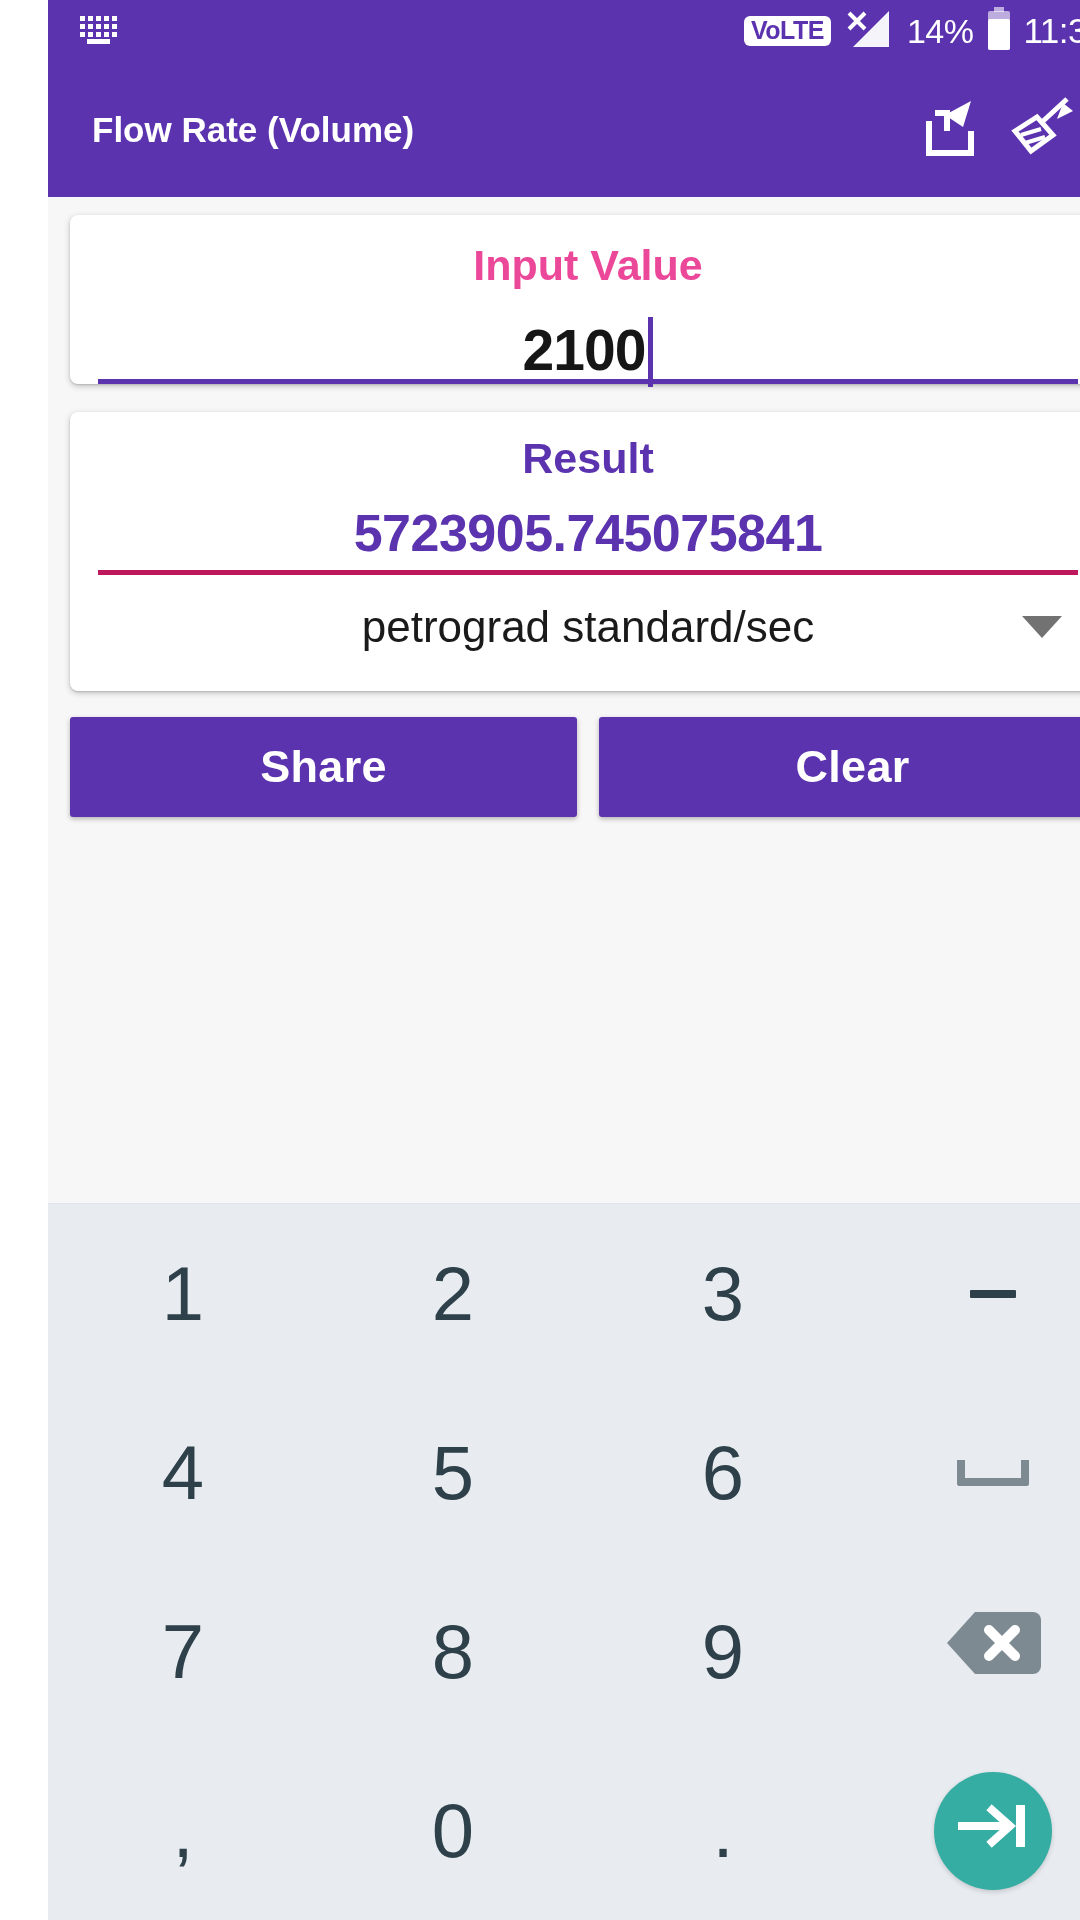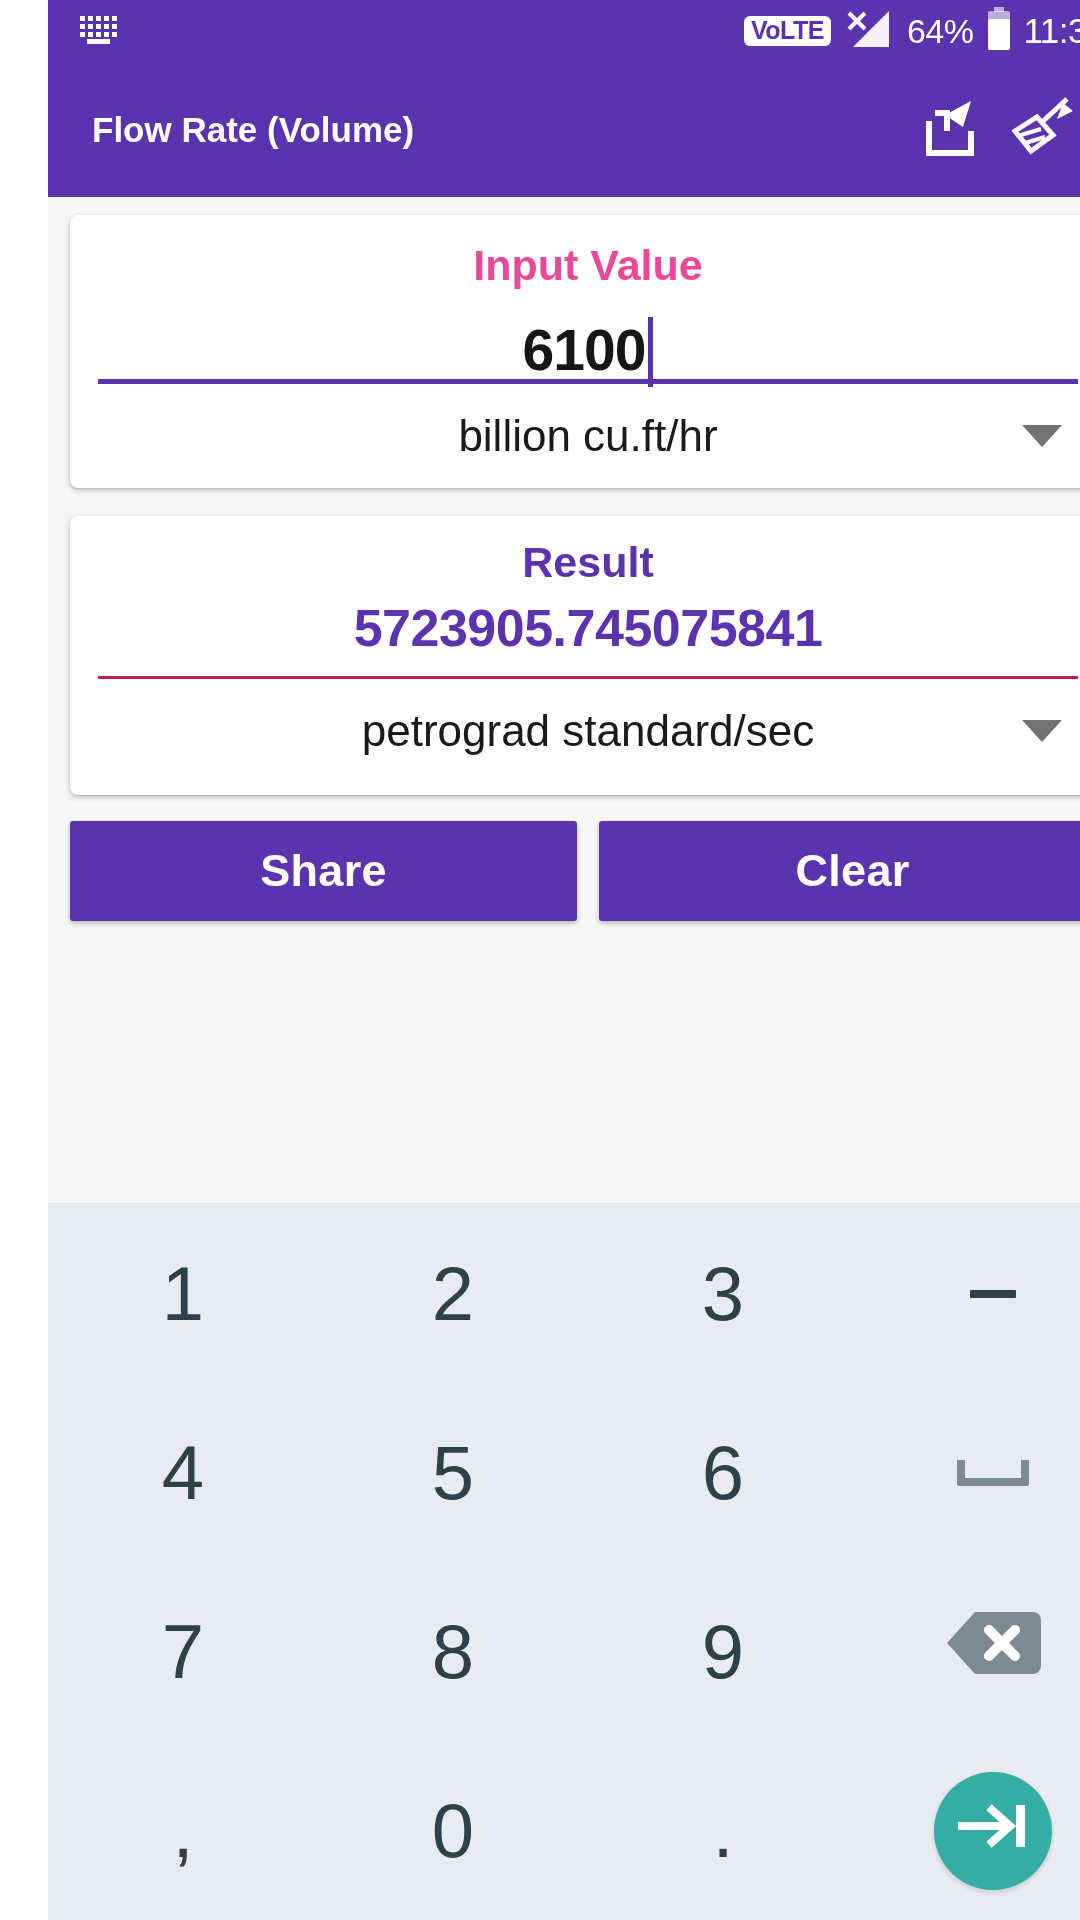--- a/index.html
+++ b/index.html
@@ -82,22 +82,22 @@
     border-left: 20px solid transparent; border-right: 20px solid transparent;
     border-top: 22px solid #727272;
   }
 
   .card-result { margin-top: 28px; padding: 22px 28px 12px 28px; }
   .result-label {
     text-align: center; color: #5B33AF; font-size: 43px; font-weight: bold;
     padding-bottom: 14px;
   }
   .result-row {
-    display: flex; align-items: flex-start; justify-content: center;
-    height: 78px; border-bottom: 3px solid #be185d;
+    display: flex; align-items: center; justify-content: center;
+    height: 78px; border-bottom: 5px solid #be185d;
   }
   .result-text {
     font-size: 52px; font-weight: bold; color: #5B33AF; line-height: 1.05;
     letter-spacing: -0.5px;
   }
 
   
   .button-row { display: flex; gap: 22px; margin-top: 26px; }
   .action-btn {
     flex: 1 1 0; height: 100px; background: #5B33AF; color: #ffffff;
@@ -170,21 +170,21 @@
     </div>
     <div class="status-spacer"></div>
     <div class="status-right">
       <span class="volte-badge">VoLTE</span>
       <span>
         <svg width="52" height="44" viewBox="0 0 52 44">
           <path d="M6 6 L22 22 M22 6 L6 22" stroke="#ffffff" stroke-width="4" fill="none"></path>
           <path d="M46 4 L46 40 L10 40 Z" fill="#ffffff" opacity="0.95"></path>
         </svg>
       </span>
-      <span class="battery-pct">64%</span>
+      <span class="battery-pct">14%</span>
       <span>
         <svg width="26" height="44" viewBox="0 0 26 44">
           <rect x="8" y="0" width="10" height="5" fill="#ffffff" opacity="0.6"></rect>
           <rect x="2" y="4" width="22" height="39" rx="2" fill="#ffffff" opacity="0.6"></rect>
           <rect x="2" y="12" width="22" height="31" rx="2" fill="#ffffff"></rect>
         </svg>
       </span>
       <span class="clock">11:39</span>
     </div>
   </div>
@@ -211,26 +211,22 @@
         </svg>
       </span>
     </div>
   </div>
 
   <div class="content">
 
     <div class="card card-input">
       <div class="field-label">Input Value</div>
       <div class="value-row">
-        <span class="value-text">6100</span>
+        <span class="value-text">2100</span>
           <span class="caret"></span>
-      </div>
-      <div class="unit-row">
-        <span class="unit-text">billion cu.ft/hr</span>
-        <span class="caret-down"></span>
       </div>
     </div>
 
     <div class="card card-result">
       <div class="result-label">Result</div>
       <div class="result-row">
         <span class="result-text">5723905.745075841</span>
       </div>
       <div class="unit-row">
         <span class="unit-text">petrograd standard/sec</span>

